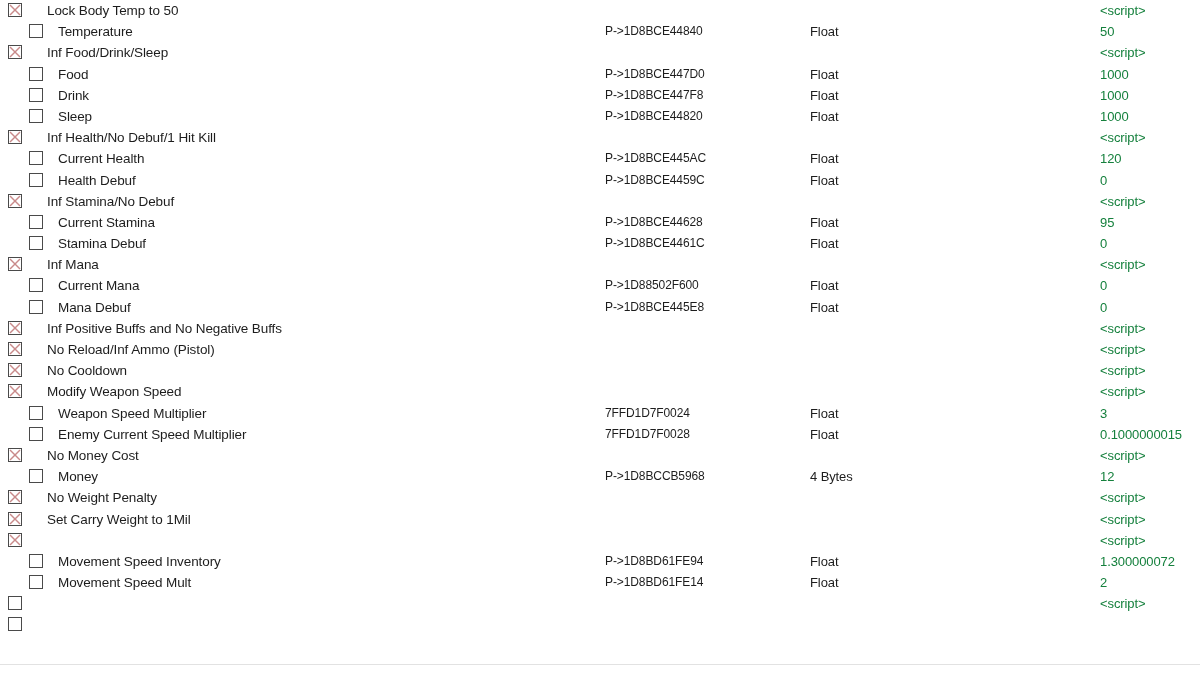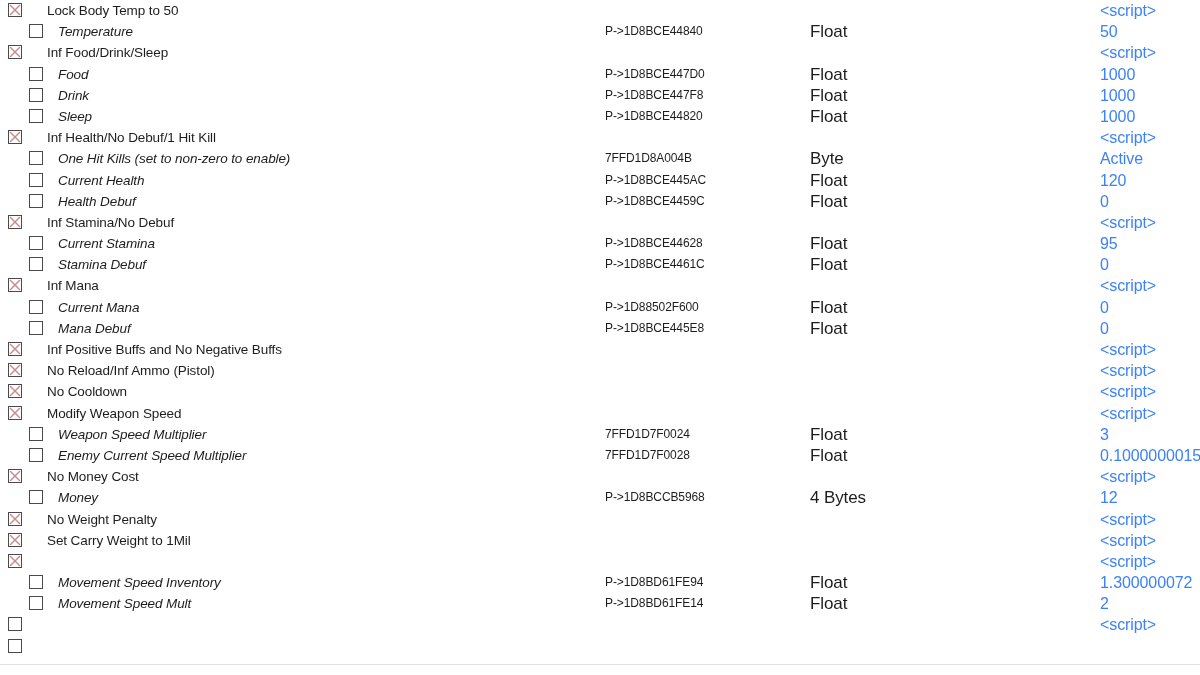--- a/index.html
+++ b/index.html
@@ -49,46 +49,46 @@
   }
 
   .desc {
     position: absolute;
     top: 0;
     font-size: 13.5px;
     color: #1d1d1d;
     letter-spacing: -0.1px;
   }
   .desc.lvl0 { left: 47px; text-align: right; }
-  .desc.lvl1 { left: 58px; font-style: italic; }
+  .desc.lvl1 { left: 58px; }
 
   .addr {
     position: absolute;
     left: 605px;
     top: 0;
     font-size: 12px;
     color: #1d1d1d;
     letter-spacing: -0.1px;
   }
 
   .type {
     position: absolute;
     left: 810px;
     top: 0;
-    font-size: 17px;
+    font-size: 13px;
     color: #1d1d1d;
     letter-spacing: -0.1px;
   }
 
   .value {
     position: absolute;
     left: 1100px;
     top: 0;
-    font-size: 16px;
-    color: #3b82f6;
+    font-size: 13px;
+    color: #15803d;
     letter-spacing: -0.1px;
   }
 
   #bottom-divider {
     position: absolute;
     left: 0;
     top: 664px;
     width: 1200px;
     height: 1px;
     background: #e2e2e2;
@@ -157,27 +157,20 @@
     </div>
     <div class="tbl-row">
       <div class="cb lvl0">
         <svg viewBox="0 0 12 12">
           <line x1="1" y1="1" x2="11" y2="11" stroke="#c98a8a" stroke-width="1.4"></line>
           <line x1="11" y1="1" x2="1" y2="11" stroke="#c98a8a" stroke-width="1.4"></line>
         </svg>
       </div>
       <span class="desc lvl0">Inf Health/No Debuf/1 Hit Kill</span>
       <span class="value">&lt;script&gt;</span>
-    </div>
-    <div class="tbl-row">
-      <div class="cb lvl1"></div>
-      <span class="desc lvl1">One Hit Kills (set to non-zero to enable)</span>
-      <span class="addr">7FFD1D8A004B</span>
-      <span class="type">Byte</span>
-      <span class="value">Active</span>
     </div>
     <div class="tbl-row">
       <div class="cb lvl1"></div>
       <span class="desc lvl1">Current Health</span>
       <span class="addr">P-&gt;1D8BCE445AC</span>
       <span class="type">Float</span>
       <span class="value">120</span>
     </div>
     <div class="tbl-row">
       <div class="cb lvl1"></div>

